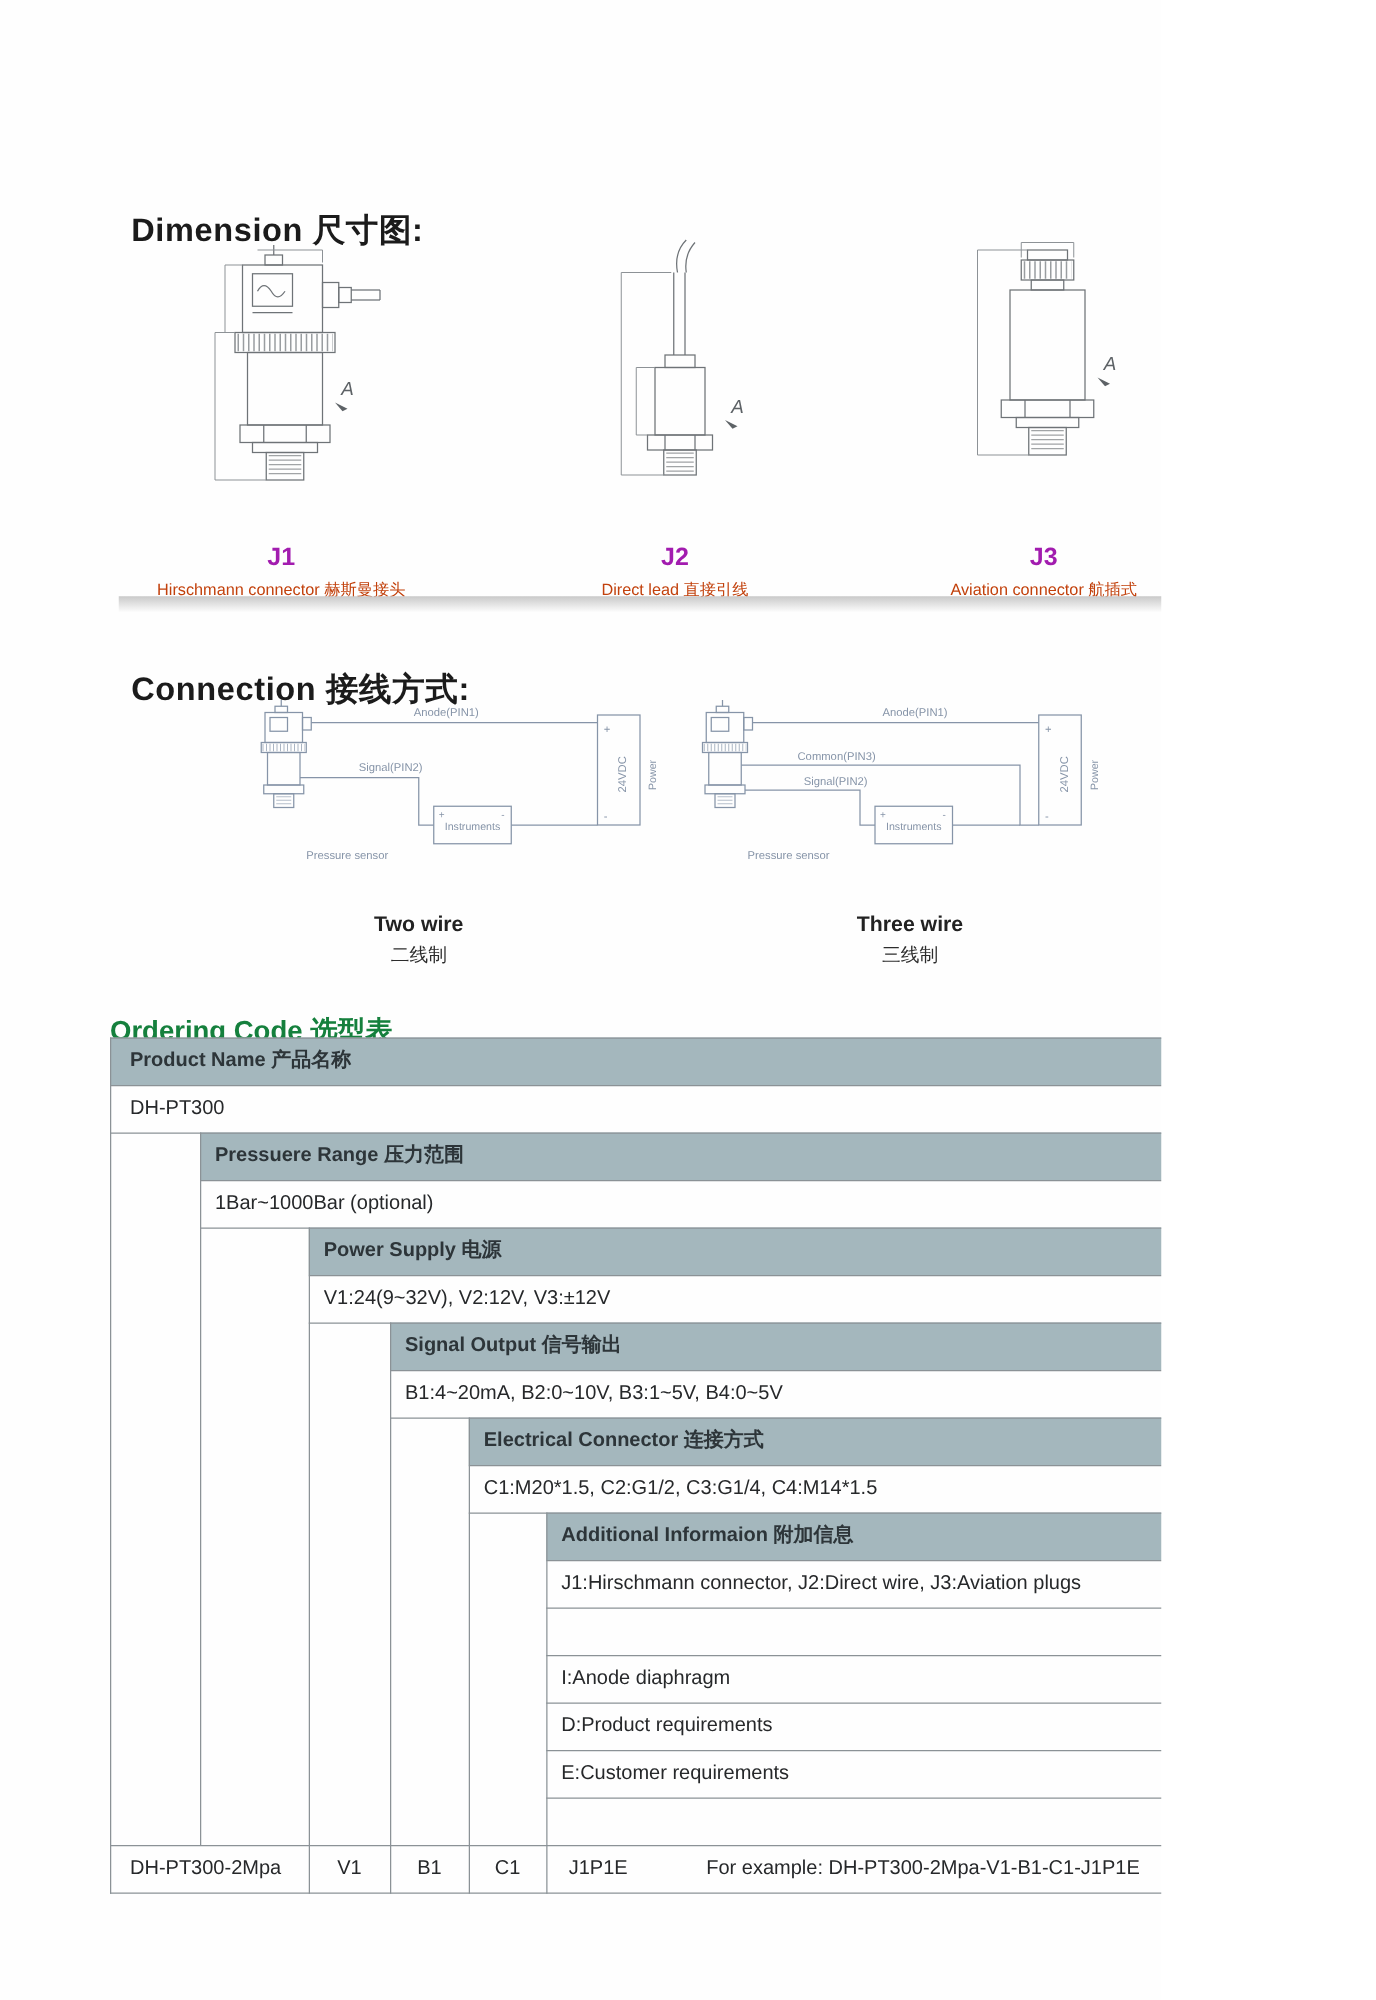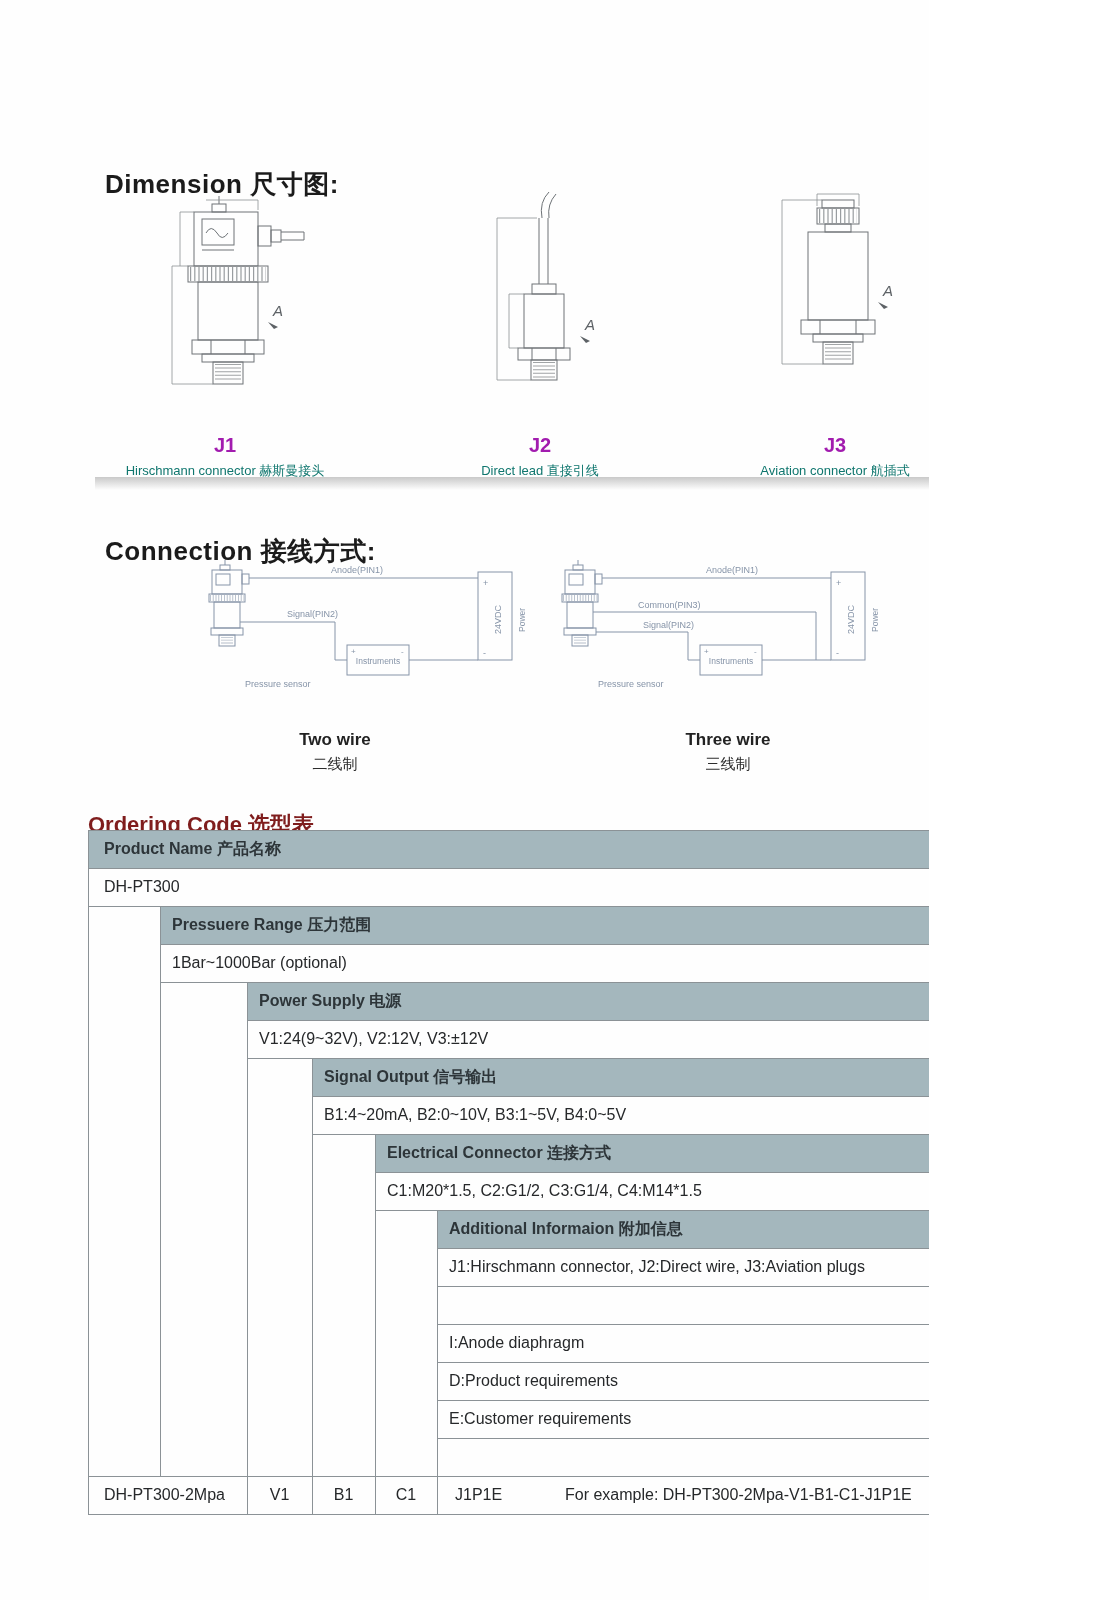--- a/index.html
+++ b/index.html
@@ -1,22 +1,22 @@
 <!DOCTYPE html>
 <html><head>
 <meta charset="utf-8">
 <style>
   html,body{margin:0;padding:0;background:#fff;}
   .page{position:relative;width:929px;height:1600px;background:#fefefe;overflow:hidden;
         font-family:"Liberation Sans","DejaVu Sans",sans-serif;color:#26282a;}
   .sec-title{position:absolute;font-size:26px;font-weight:bold;color:#1b1b1b;letter-spacing:.5px;white-space:nowrap;}
-  .ord-title{position:absolute;font-size:22px;font-weight:bold;color:#7f1d1d;white-space:nowrap;}
+  .ord-title{position:absolute;font-size:22px;font-weight:bold;color:#15803d;white-space:nowrap;}
   .dim-fig{position:absolute;top:188px;width:230px;text-align:center;}
   .dim-code{font-size:20px;font-weight:bold;color:#a21caf;margin-top:2px;}
-  .dim-caption{font-size:13px;color:#0f766e;margin-top:5px;white-space:nowrap;}
+  .dim-caption{font-size:13px;color:#c2410c;margin-top:5px;white-space:nowrap;}
   .divider{position:absolute;left:95px;top:477px;width:915px;height:13px;
            background:linear-gradient(to bottom,#c9c9c9,rgba(255,255,255,0));}
   .conn-label{position:absolute;width:170px;text-align:center;}
   .conn-en{font-size:17px;font-weight:bold;color:#222;}
   .conn-zh{font-size:15px;color:#2c2c2c;margin-top:5px;}
   .otable{position:absolute;left:88px;top:830px;width:897px;height:685px;font-size:16px;}
   .bar{position:absolute;height:38px;background:#a4b7bd;}
   .hl{position:absolute;height:1px;background:#8b9296;font-style:normal;}
   .vl{position:absolute;width:1px;background:#8b9296;font-style:normal;}
   .cell{position:absolute;height:38px;line-height:38px;white-space:nowrap;color:#26282a;}

